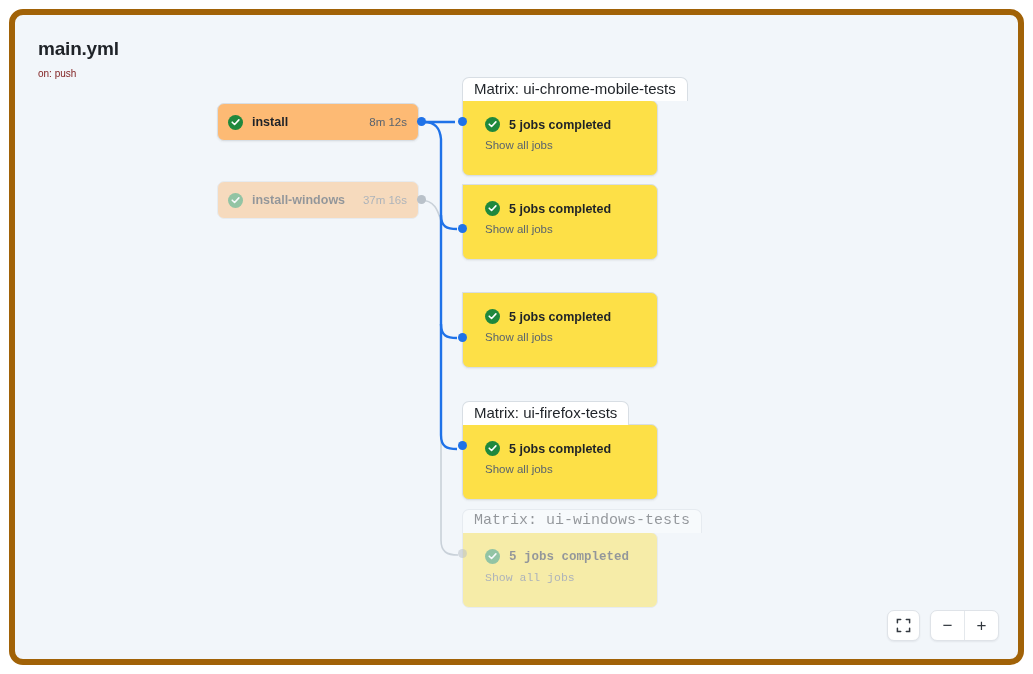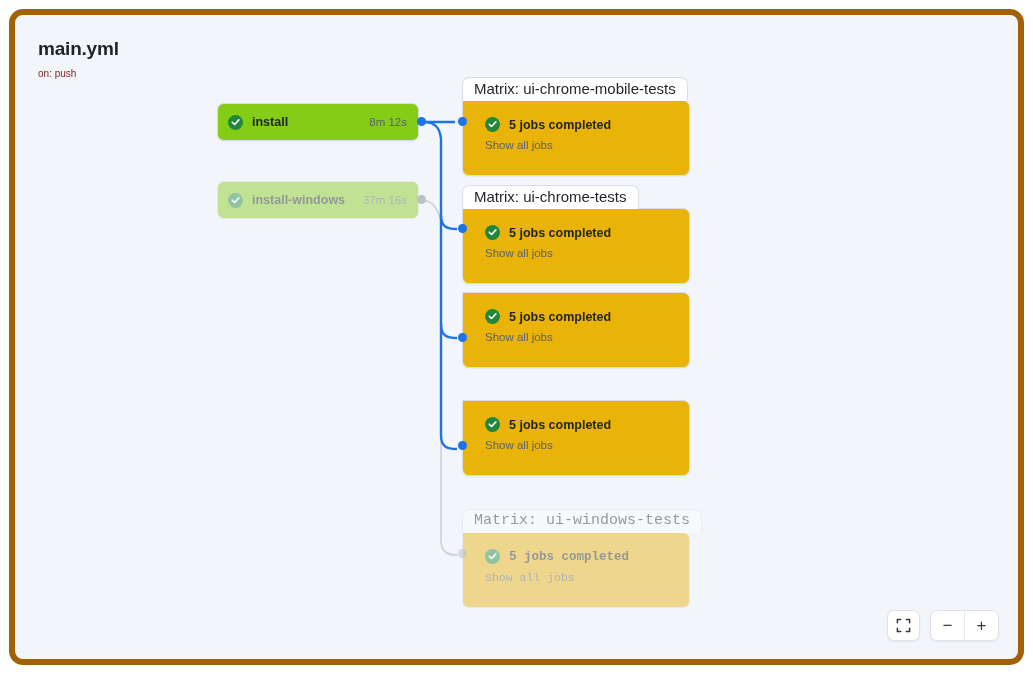--- a/index.html
+++ b/index.html
@@ -56,21 +56,21 @@
     height: 656px;
     pointer-events: none;
   }
 
   
   .job-node {
     position: absolute;
     box-sizing: border-box;
     width: 202px;
     height: 38px;
-    background: #84cc16;
+    background: #fdba74;
     border: 1px solid #d8dee4;
     border-radius: 7px;
     display: flex;
     align-items: center;
     padding: 0 11px 0 10px;
     box-shadow: 0 1px 2px rgba(27,31,36,0.06);
   }
   .job-node.dimmed {
     opacity: 0.45;
     box-shadow: none;
@@ -105,23 +105,23 @@
     color: #1f2328;
     padding: 4px 11px 5px 11px;
     line-height: 14px;
     white-space: nowrap;
     z-index: 2;
     box-sizing: border-box;
   }
   .matrix-body {
     position: relative;
     box-sizing: border-box;
-    width: 228px;
+    width: 196px;
     height: 76px;
-    background: #eab308;
+    background: #fde047;
     border: 1px solid #d8dee4;
     border-radius: 0 7px 7px 7px;
     margin-top: -1px;
     box-shadow: 0 1px 2px rgba(27,31,36,0.06);
     padding: 16px 0 0 22px;
     z-index: 1;
   }
   .matrix-group.dimmed {
     opacity: 0.45;
     font-family: Liberation Mono, monospace;
@@ -262,21 +262,20 @@
           <path d="M11.6 5.2 L7.0 10.1 L4.5 7.7" fill="none" stroke="#ffffff" stroke-width="1.7" stroke-linecap="round" stroke-linejoin="round"></path>
         </svg>
         <span class="matrix-status-text">5 jobs completed</span>
       </div>
       <span class="matrix-link">Show all jobs</span>
     </div>
   </div>
   <div class="port" style="left:443px; top:102px;"></div>
 
   <div class="matrix-group" style="left:447px; top:170px;">
-    <div class="matrix-tab">Matrix: ui-chrome-tests</div>
     <div class="matrix-body">
       <div class="matrix-status-row">
         <svg class="check-icon" viewBox="0 0 16 16">
           <circle cx="8" cy="8" r="8" fill="#1f883d"></circle>
           <path d="M11.6 5.2 L7.0 10.1 L4.5 7.7" fill="none" stroke="#ffffff" stroke-width="1.7" stroke-linecap="round" stroke-linejoin="round"></path>
         </svg>
         <span class="matrix-status-text">5 jobs completed</span>
       </div>
       <span class="matrix-link">Show all jobs</span>
     </div>
@@ -291,20 +290,21 @@
           <path d="M11.6 5.2 L7.0 10.1 L4.5 7.7" fill="none" stroke="#ffffff" stroke-width="1.7" stroke-linecap="round" stroke-linejoin="round"></path>
         </svg>
         <span class="matrix-status-text">5 jobs completed</span>
       </div>
       <span class="matrix-link">Show all jobs</span>
     </div>
   </div>
   <div class="port" style="left:443px; top:318px;"></div>
 
   <div class="matrix-group" style="left:447px; top:386px;">
+    <div class="matrix-tab">Matrix: ui-firefox-tests</div>
     <div class="matrix-body">
       <div class="matrix-status-row">
         <svg class="check-icon" viewBox="0 0 16 16">
           <circle cx="8" cy="8" r="8" fill="#1f883d"></circle>
           <path d="M11.6 5.2 L7.0 10.1 L4.5 7.7" fill="none" stroke="#ffffff" stroke-width="1.7" stroke-linecap="round" stroke-linejoin="round"></path>
         </svg>
         <span class="matrix-status-text">5 jobs completed</span>
       </div>
       <span class="matrix-link">Show all jobs</span>
     </div>

